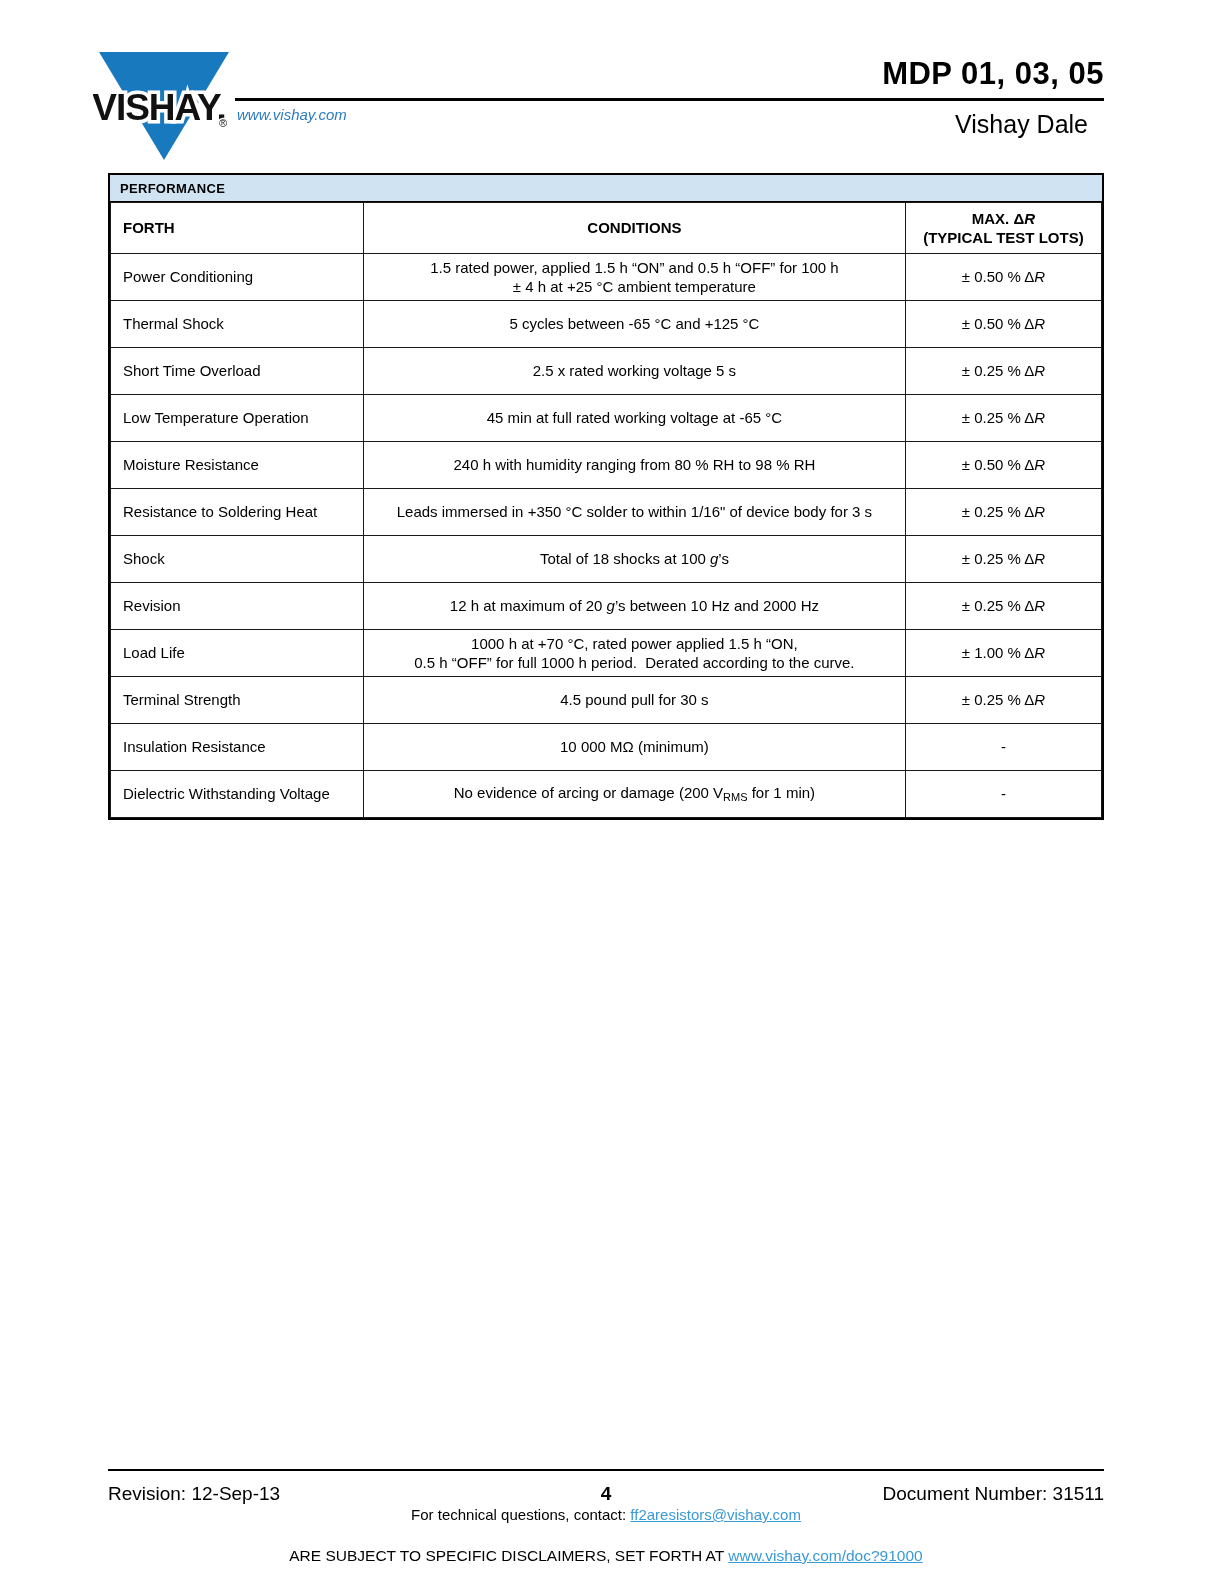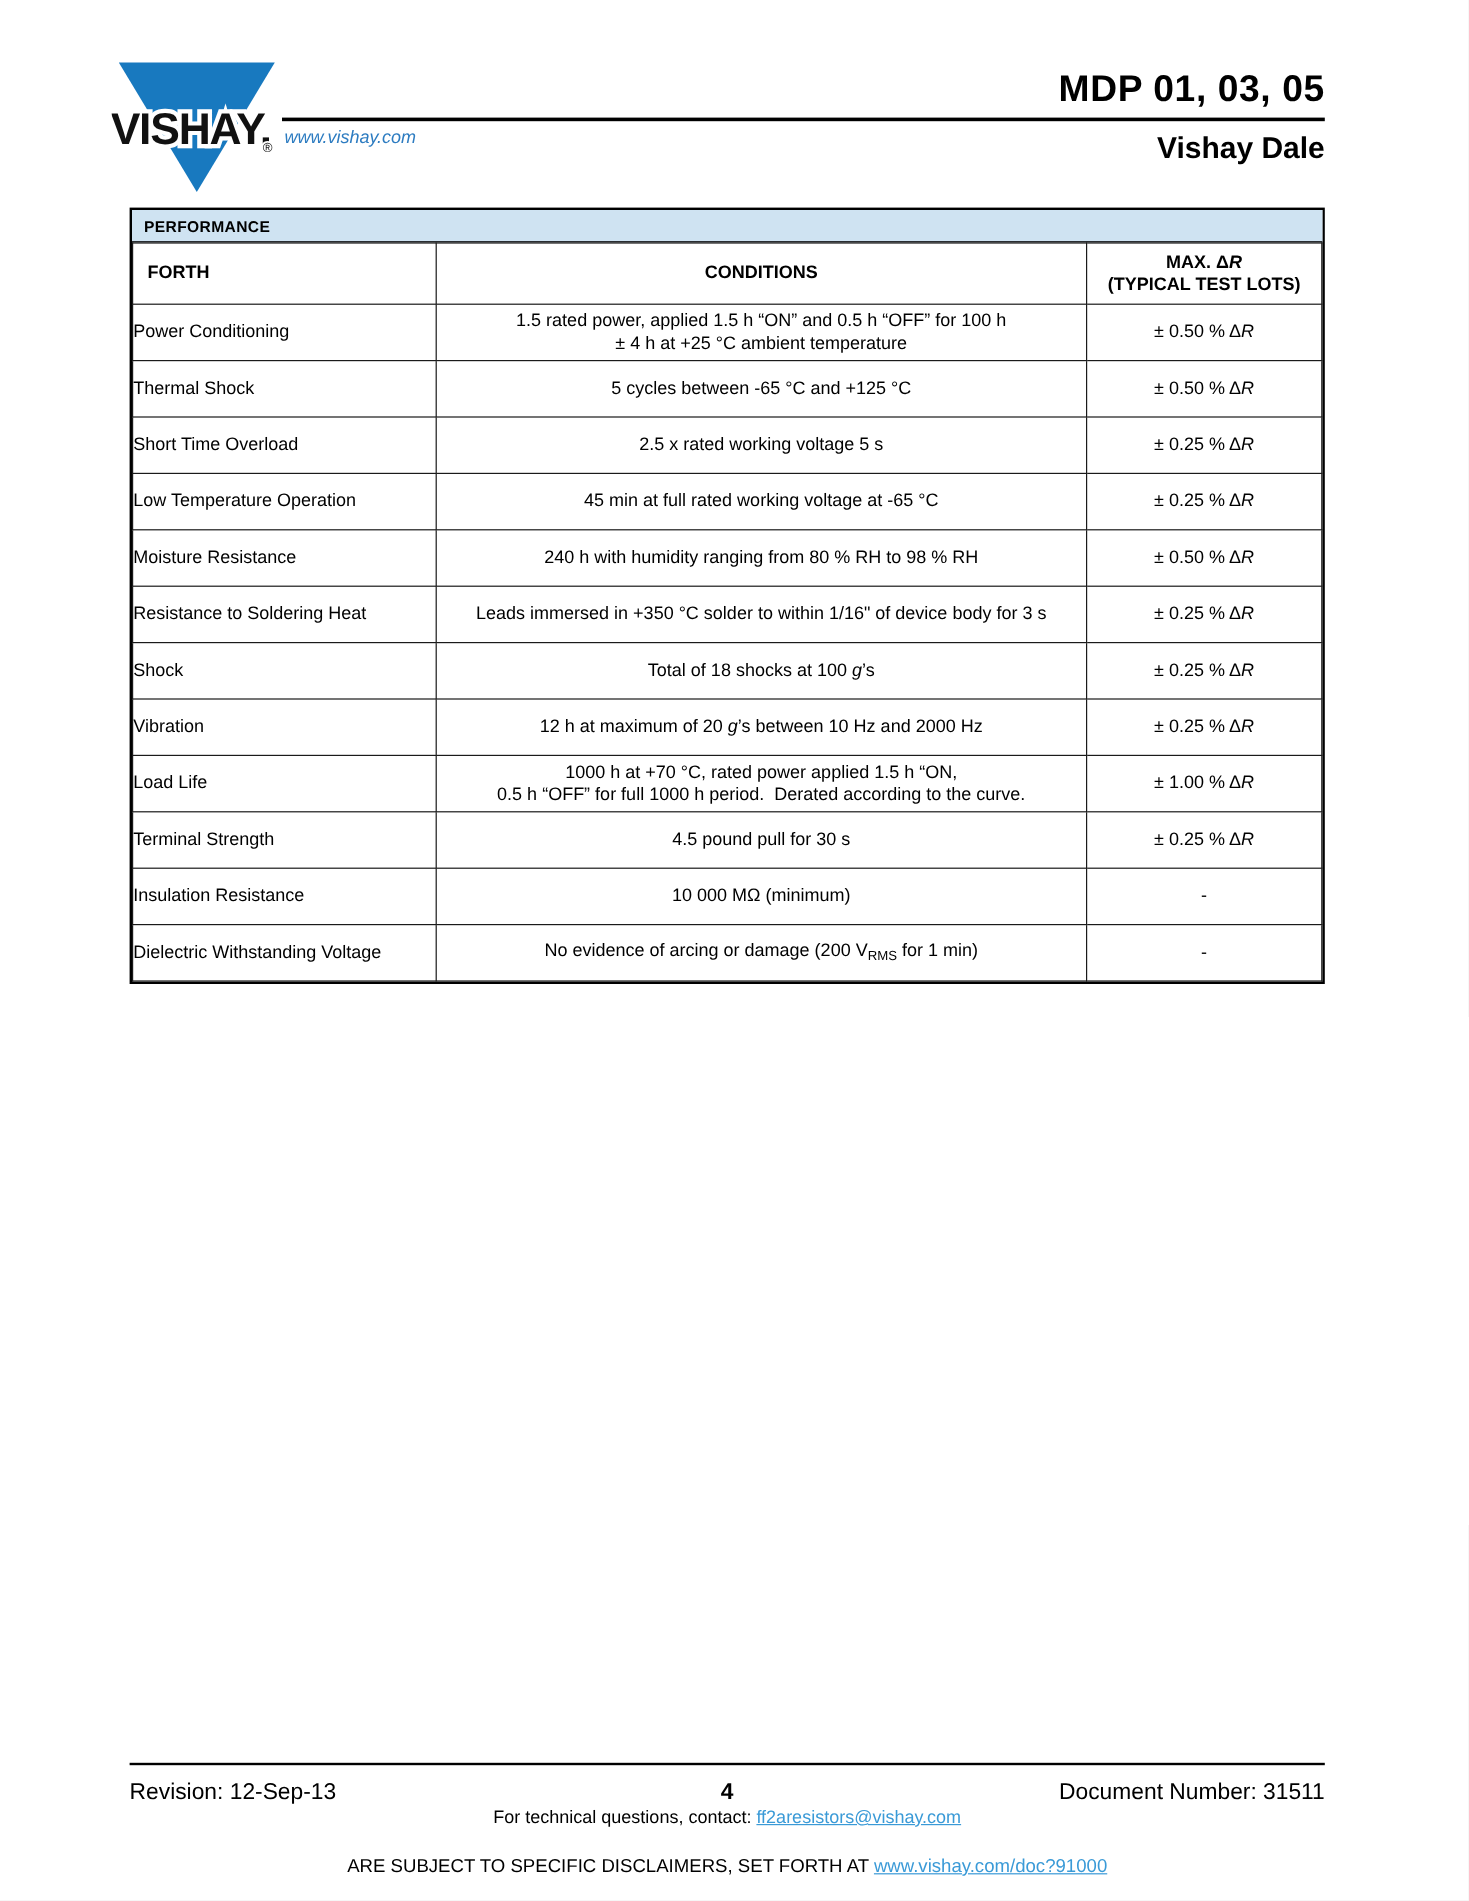--- a/index.html
+++ b/index.html
@@ -20,22 +20,22 @@
   .header-rule { position: absolute; left: 235px; top: 98px; width: 869px; height: 3px; background: #000; }
   .website-link {
     position: absolute; left: 237px; top: 106px;
     font-size: 15px; color: #2d7cc1; text-decoration: none; font-style: italic;
   }
   .product-title {
     position: absolute; right: 120px; top: 56px;
     font-size: 31px; font-weight: bold; letter-spacing: 0.5px;
   }
   .division-name {
-    position: absolute; right: 120px; top: 110px;
-    font-size: 25px; font-weight: bold;
+    position: absolute; right: 136px; top: 110px;
+    font-size: 25px; font-weight: normal;
   }
 
   
   .perf-wrap {
     position: absolute; left: 108px; top: 173px; width: 996px;
     border: 2px solid #000;
   }
   .perf-band {
     height: 27px; line-height: 27px;
     background: #cfe3f2;
@@ -49,21 +49,21 @@
     font-size: 15px;
   }
   table.perf th, table.perf td {
     border: 1px solid #1a1a1a;
     vertical-align: middle;
     line-height: 1.3;
   }
   table.perf thead th { height: 51px; font-size: 15px; font-weight: bold; text-align: center; }
   table.perf thead th.th-test { text-align: left; padding-left: 12px; }
   table.perf tbody td { height: 47px; text-align: center; padding: 2px 6px; }
-  table.perf tbody td.td-test { text-align: left; padding-left: 0; padding-right: 4px; }
+  table.perf tbody td.td-test { text-align: left; padding-left: 12px; padding-right: 4px; }
   .col-test { width: 254px; }
   .col-cond { width: 545px; }
   .col-dr   { width: 197px; }
   table.perf i { font-style: italic; }
   table.perf sub { font-size: 11px; vertical-align: -3px; }
 
   
   .footer {
     position: absolute; left: 108px; top: 1469px; width: 996px;
   }
@@ -147,21 +147,21 @@
       <td class="td-test">Resistance to Soldering Heat</td>
       <td class="td-cond">Leads immersed in +350 °C solder to within 1/16" of device body for 3 s</td>
       <td class="td-dr">± 0.25 % Δ<i>R</i></td>
     </tr>
           <tr>
       <td class="td-test">Shock</td>
       <td class="td-cond">Total of 18 shocks at 100 <i>g</i>’s</td>
       <td class="td-dr">± 0.25 % Δ<i>R</i></td>
     </tr>
           <tr>
-      <td class="td-test">Vibration</td>
+      <td class="td-test">Revision</td>
       <td class="td-cond">12 h at maximum of 20 <i>g</i>’s between 10 Hz and 2000 Hz</td>
       <td class="td-dr">± 0.25 % Δ<i>R</i></td>
     </tr>
           <tr>
       <td class="td-test">Load Life</td>
       <td class="td-cond">1000 h at +70 °C, rated power applied 1.5 h “ON,<br>0.5 h “OFF” for full 1000 h period.&nbsp; Derated according to the curve.</td>
       <td class="td-dr">± 1.00 % Δ<i>R</i></td>
     </tr>
           <tr>
       <td class="td-test">Terminal Strength</td>

